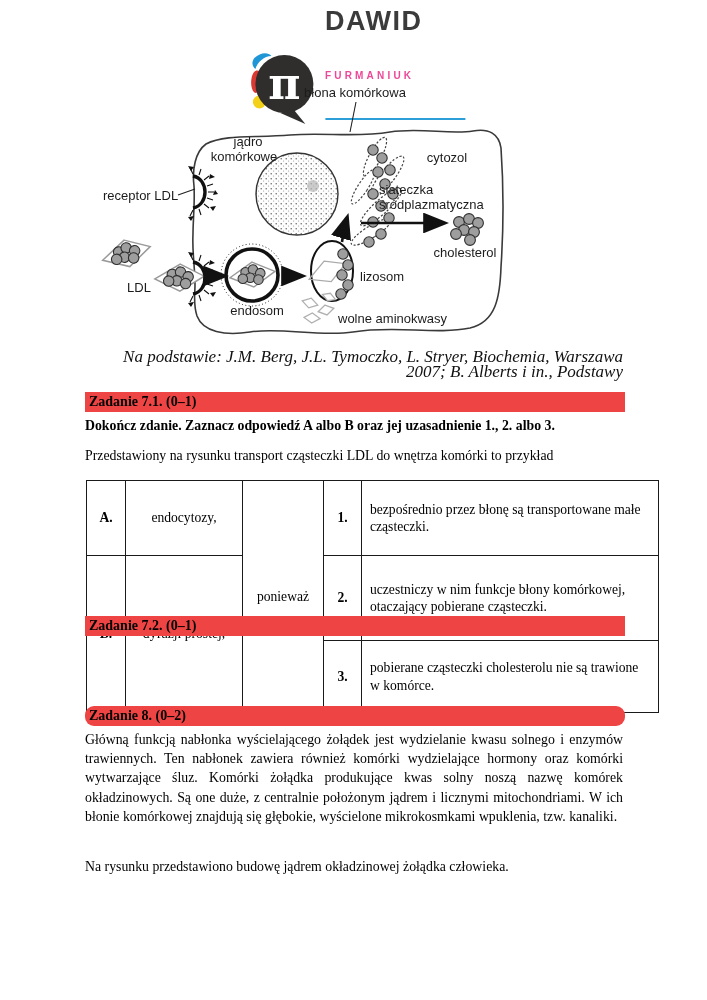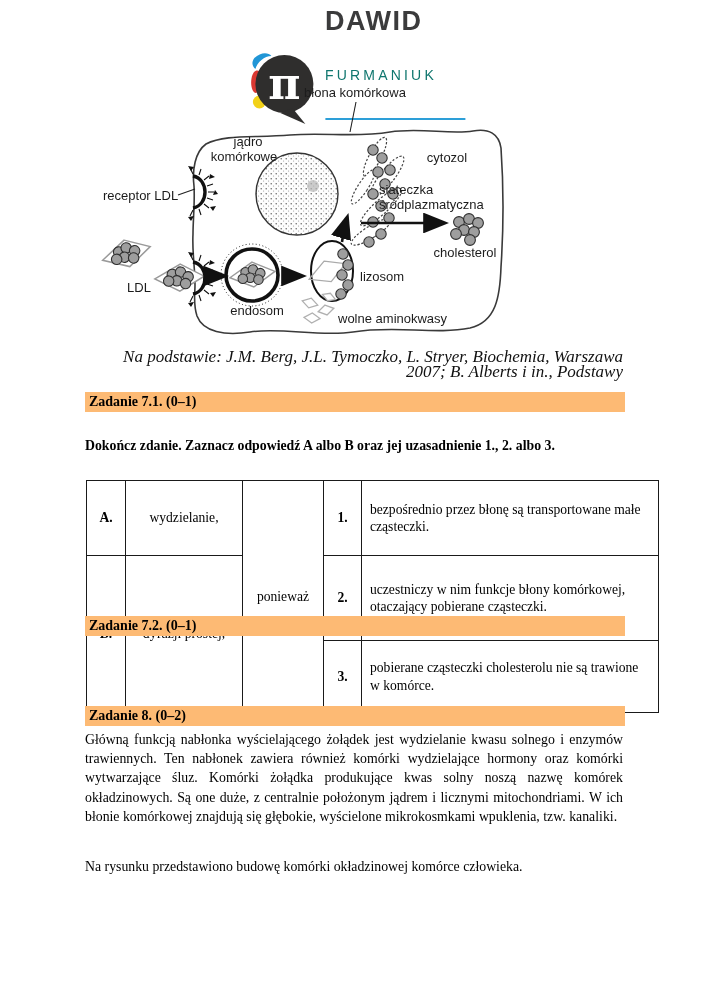--- a/index.html
+++ b/index.html
@@ -6,37 +6,37 @@
   .page {
     position:relative; width:707px; height:1000px; background:#ffffff;
     font-family:"Liberation Serif", serif; color:#000; overflow:hidden;
   }
   .abs { position:absolute; }
 
   
   .logo-wrap { top:8px; left:50%; transform:translateX(-50%); display:flex; align-items:center; gap:9px; }
   .logo-text { display:flex; flex-direction:column; font-family:"Liberation Sans", sans-serif;gap:32px; }
   .logo-title { font-size:27px; font-weight:bold; letter-spacing:1.5px; color:#3b3b3c; line-height:27px; }
-  .logo-sub { font-size:14px; letter-spacing:3.2px; color:#0f766e; line-height:17px; }
+  .logo-sub { font-size:10px; letter-spacing:3.2px; color:#ec4899; line-height:17px;font-weight:bold; }
   .logo-line { height:2px; background:#2d9fd8; margin:2px 0 3px 0; }
   .logo-www { font-size:11px; font-weight:bold; letter-spacing:0.7px; color:#6e6e6e; }
 
   
   .diagram { left:85px; top:82px; }
   .dt { font-family:"Liberation Sans", sans-serif; font-size:13px; fill:#1c1c1c; }
   .gr { fill:#9e9e9e; stroke:#2f2f2f; stroke-width:1.1; }
   .thin { stroke:#222; stroke-width:1.1; fill:none; }
 
   
   .citation { left:85px; top:349px; width:538px; text-align:right; font-style:italic;
               font-size:17px; line-height:15.2px; color:#111; }
 
   
   .task-header { left:85px; width:540px; height:20px; box-sizing:border-box;
-    background:#fdba74; font-weight:bold; font-size:14px; line-height:20px; padding-left:4px; color:#000; }
+    background:#ef4444; font-weight:bold; font-size:14px; line-height:20px; padding-left:4px; color:#000; }
 
   
   .body-text { left:85px; width:538px; font-size:13.8px; line-height:19.2px; color:#000; }
   .bold { font-weight:bold; }
   .just { text-align:justify; }
 
   
   .matching { border-collapse:collapse; font-size:13.6px; }
   .matching td { border:1.5px solid #1a1a1a; padding:2px 4px; }
   .c-letter { width:30px; text-align:center; font-weight:bold; }
@@ -190,43 +190,44 @@
       <path d="M 257,160 Q 259,146 262,136" marker-end="url(#ah)"></path>
       <path d="M 276,141 H 359" marker-end="url(#ah)"></path>
     </g>
   </svg>
 
   <div class="abs citation">
     <div>Na podstawie: J.M. Berg, J.L. Tymoczko, L. Stryer, Biochemia, Warszawa 2007; B. Alberts i in., Podstawy</div>
   </div>
 
   <div class="abs task-header" style="top:392px;">Zadanie 7.1. (0–1)</div>
-  <div class="abs body-text bold" style="top:436px;">Dokończ zdanie. Zaznacz odpowiedź A albo B oraz jej uzasadnienie 1., 2. albo 3.</div>
+  <div class="abs body-text bold" style="top:416px;">Dokończ zdanie. Zaznacz odpowiedź A albo B oraz jej uzasadnienie 1., 2. albo 3.</div>
+  <div class="abs body-text" style="top:446px;">Przedstawiony na rysunku transport cząsteczki LDL do wnętrza komórki to przykład</div>
 
   <table class="abs matching" style="top:480px; left:86px;">
     <tbody>
         <tr class="r1">
       <td class="c-letter">A.</td>
-      <td class="c-opt">wydzielanie,</td>
+      <td class="c-opt">endocytozy,</td>
       <td class="c-con" rowspan="3">ponieważ</td>
       <td class="c-num">1.</td>
       <td class="c-txt">bezpośrednio przez błonę są transportowane małe cząsteczki.</td>
     </tr>
     <tr class="r2">
       <td class="c-letter" rowspan="2">B.</td>
       <td class="c-opt" rowspan="2">dyfuzji prostej,</td>
       <td class="c-num">2.</td>
       <td class="c-txt">uczestniczy w nim funkcje błony komórkowej, otaczający pobierane cząsteczki.</td>
     </tr>
     <tr class="r3">
       <td class="c-num">3.</td>
       <td class="c-txt">pobierane cząsteczki cholesterolu nie są trawione w komórce.</td>
     </tr>
   </tbody>
     </table>
 
   <div class="abs task-header" style="top:616px;">Zadanie 7.2. (0–1)</div>
 
-  <div class="abs task-header" style="top:706px;">Zadanie 8. (0–2)</div>
+  <div class="abs task-header" style="top:706px;border-radius:9px;">Zadanie 8. (0–2)</div>
   <div class="abs body-text just" style="top:730px;">Główną funkcją nabłonka wyścielającego żołądek jest wydzielanie kwasu solnego i enzymów trawiennych. Ten nabłonek zawiera również komórki wydzielające hormony oraz komórki wytwarzające śluz. Komórki żołądka produkujące kwas solny noszą nazwę komórek okładzinowych. Są one duże, z centralnie położonym jądrem i licznymi mitochondriami. W ich błonie komórkowej znajdują się głębokie, wyścielone mikrokosmkami wpuklenia, tzw. kanaliki.</div>
-  <div class="abs body-text" style="top:857px;">Na rysunku przedstawiono budowę komórki okładzinowej komórce człowieka.</div>
+  <div class="abs body-text" style="top:857px;">Na rysunku przedstawiono budowę jądrem okładzinowej żołądka człowieka.</div>
 
 </div>
 
 </body></html>

